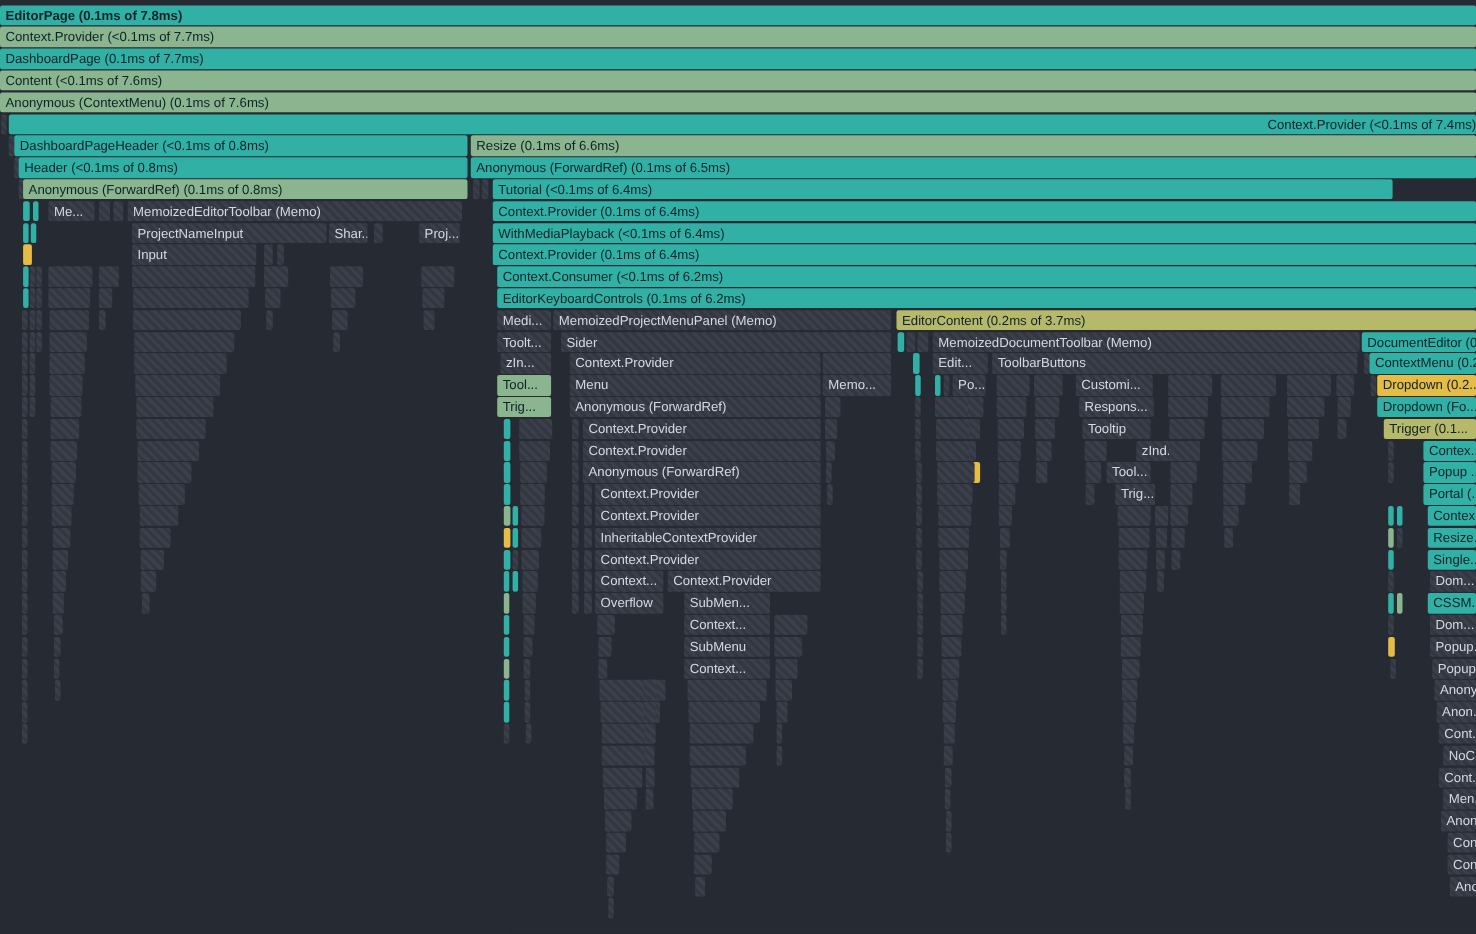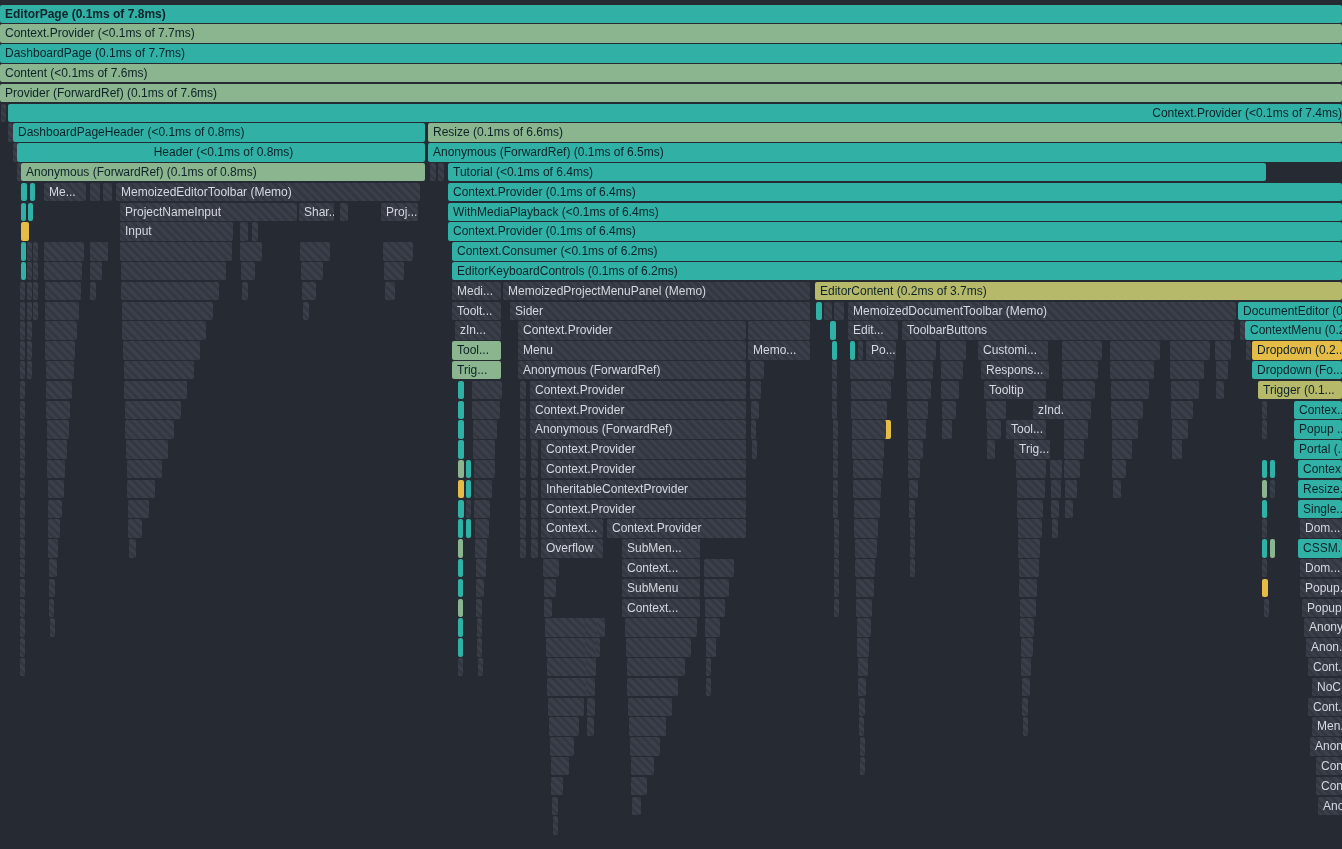--- a/index.html
+++ b/index.html
@@ -27,28 +27,28 @@
 </style>
 </head>
 <body>
 
 <div class="stage">
   <div id="flame">
       <div class="bar c-teal" title="EditorPage (0.1ms of 7.8ms)" style="left: 0px; top: 4.5px; width: 1342px; height: 18.6px; font-weight: bold;">EditorPage (0.1ms of 7.8ms)</div>
       <div class="bar c-green" title="Context.Provider (&lt;0.1ms of 7.7ms)" style="left: 0px; top: 24.3px; width: 1342px; height: 18.6px;">Context.Provider (&lt;0.1ms of 7.7ms)</div>
       <div class="bar c-teal" title="DashboardPage (0.1ms of 7.7ms)" style="left: 0px; top: 44.1px; width: 1342px; height: 18.6px;">DashboardPage (0.1ms of 7.7ms)</div>
       <div class="bar c-green" title="Content (&lt;0.1ms of 7.6ms)" style="left: 0px; top: 63.9px; width: 1342px; height: 18.6px;">Content (&lt;0.1ms of 7.6ms)</div>
-      <div class="bar c-green" title="Anonymous (ForwardRef) (0.1ms of 7.6ms)" style="left: 0px; top: 83.7px; width: 1342px; height: 18.6px;">Provider (ForwardRef) (0.1ms of 7.6ms)</div>
+      <div class="bar c-green" title="Anonymous (ForwardRef) (0.1ms of 7.6ms)" style="left: 0px; top: 83.7px; width: 1342px; height: 18.6px;">Anonymous (ContextMenu) (0.1ms of 7.6ms)</div>
       <div class="bar c-stripe" style="left: 1px; top: 103.5px; width: 5px; height: 18.6px;"></div>
       <div class="bar c-teal" title="Context.Provider (&lt;0.1ms of 7.4ms)" style="left: 8px; top: 103.5px; width: 1334px; height: 18.6px; text-align: right;">Context.Provider (&lt;0.1ms of 7.4ms)</div>
       <div class="bar c-stripe" style="left: 8px; top: 123.3px; width: 3px; height: 18.6px;"></div>
       <div class="bar c-teal" title="DashboardPageHeader (&lt;0.1ms of 0.8ms)" style="left: 13px; top: 123.3px; width: 412px; height: 18.6px;">DashboardPageHeader (&lt;0.1ms of 0.8ms)</div>
       <div class="bar c-green" title="Content (0.1ms of 6.6ms)" style="left: 428px; top: 123.3px; width: 914px; height: 18.6px;">Resize (0.1ms of 6.6ms)</div>
       <div class="bar c-stripe" style="left: 13px; top: 143.1px; width: 3px; height: 18.6px;"></div>
-      <div class="bar c-teal" title="Header (&lt;0.1ms of 0.8ms)" style="left: 17px; top: 143.1px; width: 408px; height: 18.6px; text-align: center;">Header (&lt;0.1ms of 0.8ms)</div>
+      <div class="bar c-teal" title="Header (&lt;0.1ms of 0.8ms)" style="left: 17px; top: 143.1px; width: 408px; height: 18.6px;">Header (&lt;0.1ms of 0.8ms)</div>
       <div class="bar c-teal" title="Anonymous (ForwardRef) (0.1ms of 6.5ms)" style="left: 428px; top: 143.1px; width: 914px; height: 18.6px;">Anonymous (ForwardRef) (0.1ms of 6.5ms)</div>
       <div class="bar c-stripe" style="left: 17px; top: 162.9px; width: 3px; height: 18.6px;"></div>
       <div class="bar c-green" title="Anonymous (ForwardRef) (0.1ms of 0.8ms)" style="left: 21px; top: 162.9px; width: 404px; height: 18.6px;">Anonymous (ForwardRef) (0.1ms of 0.8ms)</div>
       <div class="bar c-stripe" style="left: 430px; top: 162.9px; width: 6px; height: 18.6px;"></div>
       <div class="bar c-stripe" style="left: 438px; top: 162.9px; width: 6px; height: 18.6px;"></div>
       <div class="bar c-teal" title="Tutorial (&lt;0.1ms of 6.4ms)" style="left: 448px; top: 162.9px; width: 818px; height: 18.6px;">Tutorial (&lt;0.1ms of 6.4ms)</div>
       <div class="bar c-teal" style="left: 21px; top: 182.7px; width: 6px; height: 18.6px;"></div>
       <div class="bar c-teal" style="left: 30px; top: 182.7px; width: 4px; height: 18.6px;"></div>
       <div class="bar c-stripe" title="Me..." style="left: 44px; top: 182.7px; width: 42px; height: 18.6px;">Me...</div>
       <div class="bar c-stripe" style="left: 90px; top: 182.7px; width: 10px; height: 18.6px;"></div>

